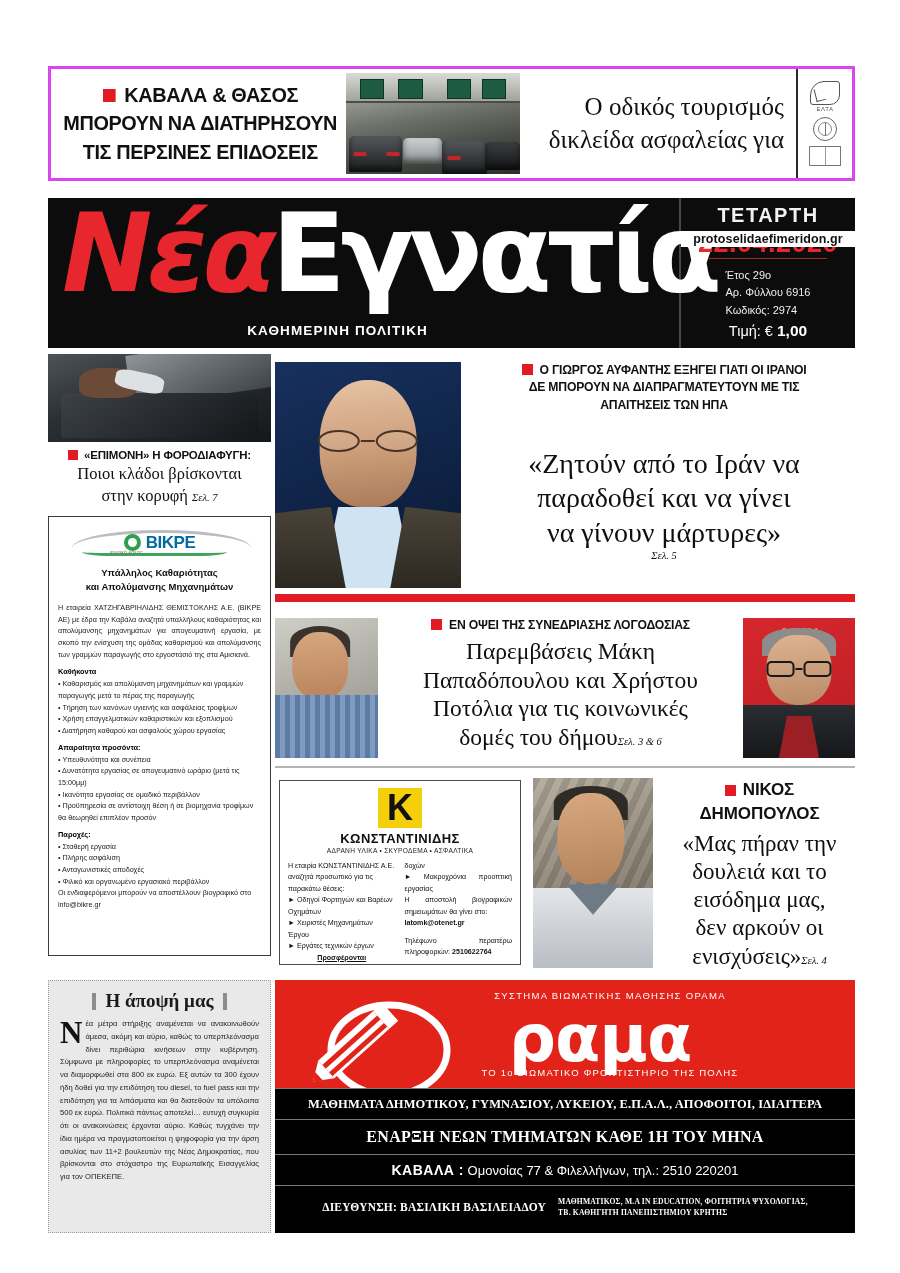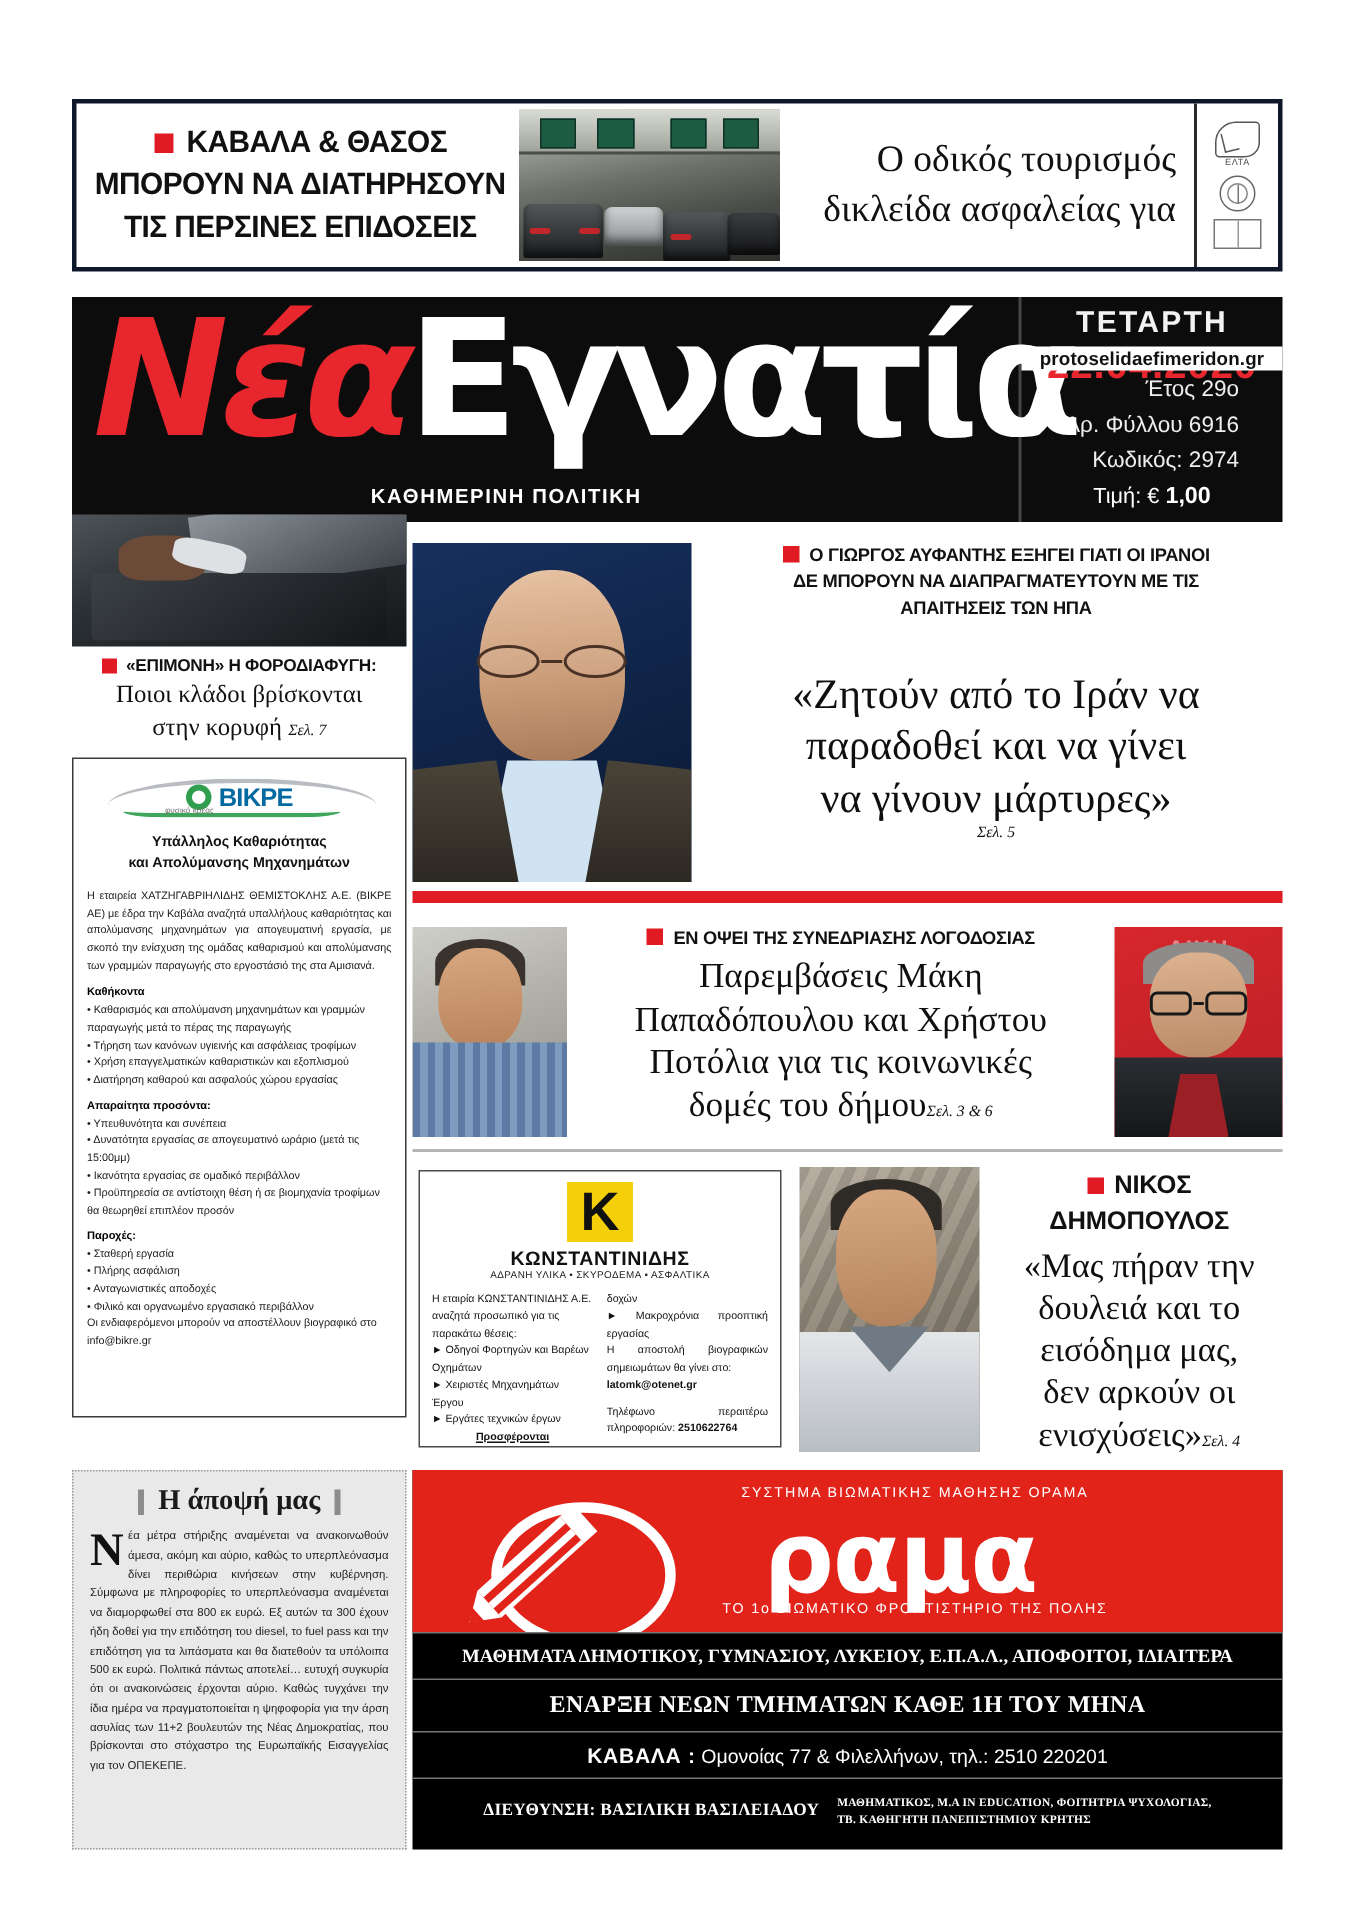--- a/index.html
+++ b/index.html
@@ -7,21 +7,21 @@
     width: 900px; height: 1273px;
     background: #ffffff;
     font-family: "Liberation Sans", sans-serif;
     overflow: hidden;
   }
   .page { position: relative; width: 900px; height: 1273px; background: #fff; }
 
   
   .top-banner {
     position: absolute; left: 48px; top: 66px; width: 807px; height: 115px;
-    border: 3px solid #0f172a; background: #fff; display: flex; align-items: stretch;
+    border: 3px solid #d946ef; background: #fff; display: flex; align-items: stretch;
   }
   .tb-left {
     width: 295px; display: flex; flex-direction: column; justify-content: center;
     align-items: center; padding: 4px 6px 4px 10px;
   }
   .tb-line {
     font-family: "Liberation Sans", sans-serif;
     font-weight: bold; font-size: 20.5px; letter-spacing: -0.4px;
     color: #111; white-space: nowrap; line-height: 1.38; text-align: center;
     transform: scaleX(0.97);
@@ -121,26 +121,26 @@
     position:absolute; left:0; right:0; top:0;
     font-family:"Liberation Sans", sans-serif; font-weight:bold;
     font-size: 27px; letter-spacing: .5px; color:#e8262d; text-align:center;
   }
   .md-wm {
     position:absolute; left:-4px; right:-4px; top: 3px;
     background:#fff; color:#111; font-weight:bold; font-size: 12.5px;
     text-align:center; padding:1px 0; letter-spacing: .1px;
   }
   .md-rule { width: 118px; height:1.5px; background:#9c2a2a; margin: 7px 0 8px; }
-  .md-info { font-size: 15px; line-height: 1.58; text-align:right; color:#eee; }
+  .md-info { font-size: 11px; line-height: 1.58; text-align:left; color:#eee; }
   .md-price { font-size: 14.5px; margin-top:3px; color:#fff; }
   .md-price b { font-size: 15.5px; }
 
   
-  .col-left { position:absolute; left:48px; top:343px; width:223px; }
+  .col-left { position:absolute; left:48px; top:354px; width:223px; }
   .l-photo {
     width:100%; height:88px; position:relative; overflow:hidden;
     background: linear-gradient(160deg,#4d5358 0%, #2b3034 40%, #15181b 100%);
   }
   .l-photo .eng-blk {
     position:absolute; left:6%; bottom:4%; width:88%; height:52%;
     background: linear-gradient(145deg,#3c4146,#14171a); border-radius:4px;
   }
   .l-photo .hood {
     position:absolute; right:-6%; top:-10%; width:70%; height:58%;

